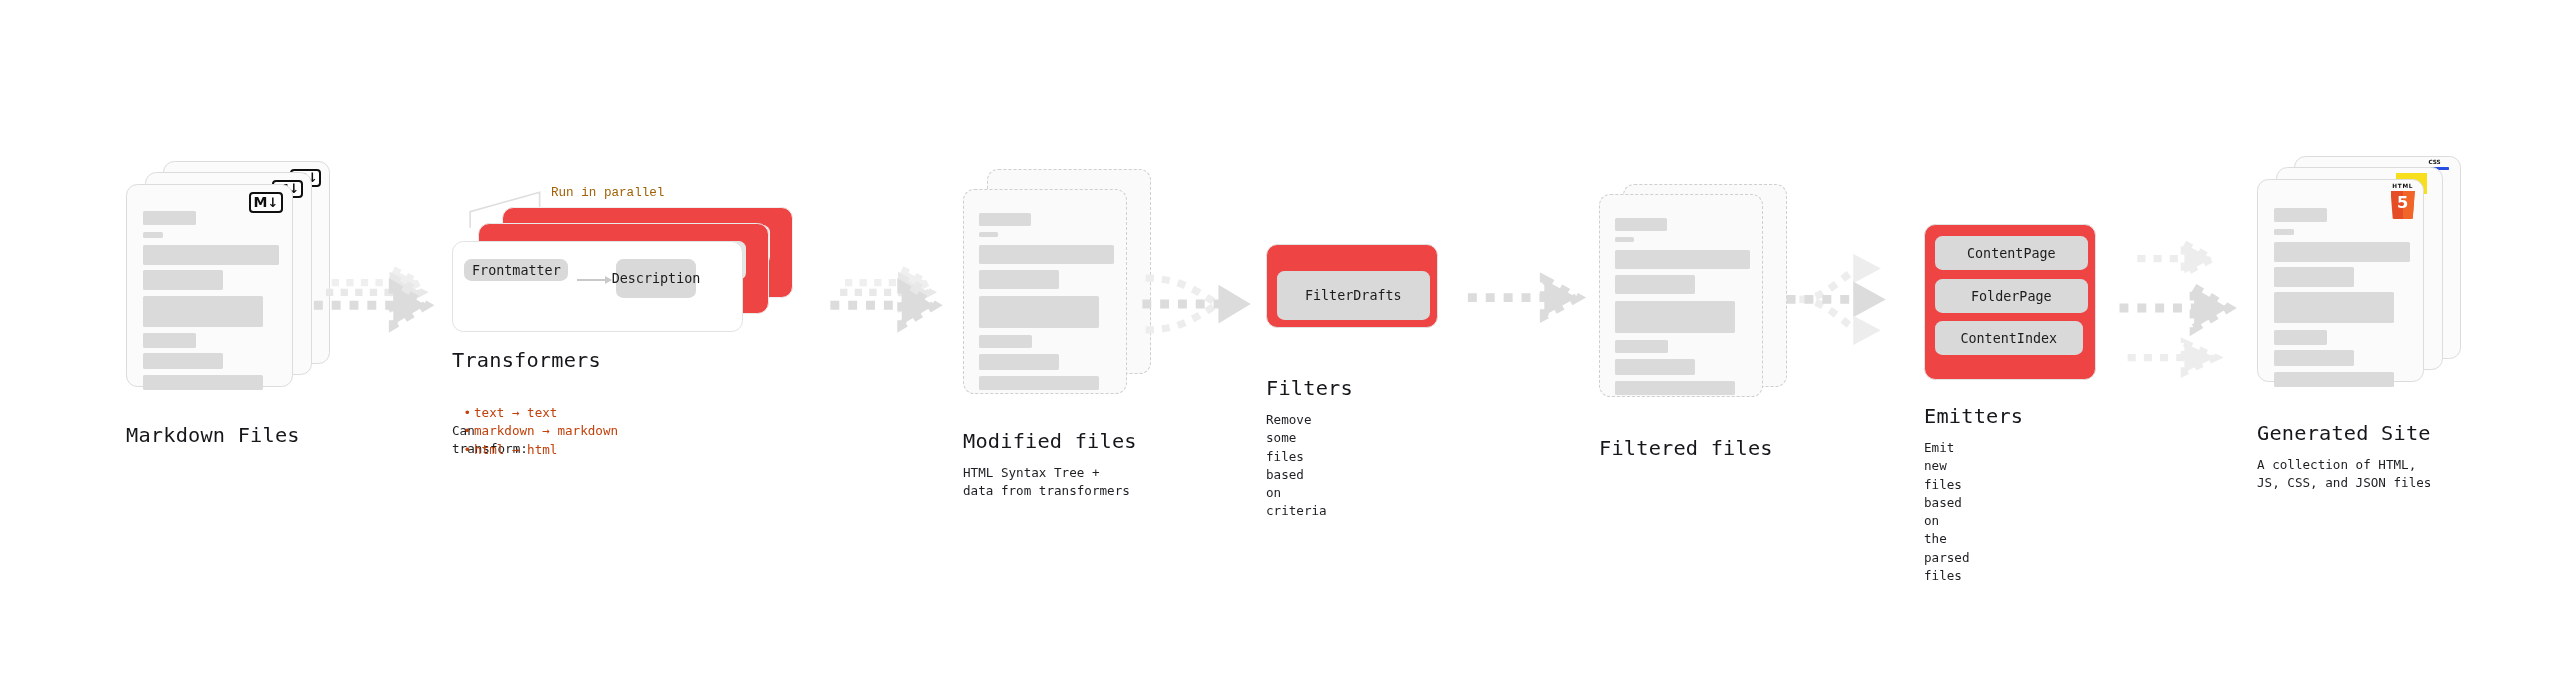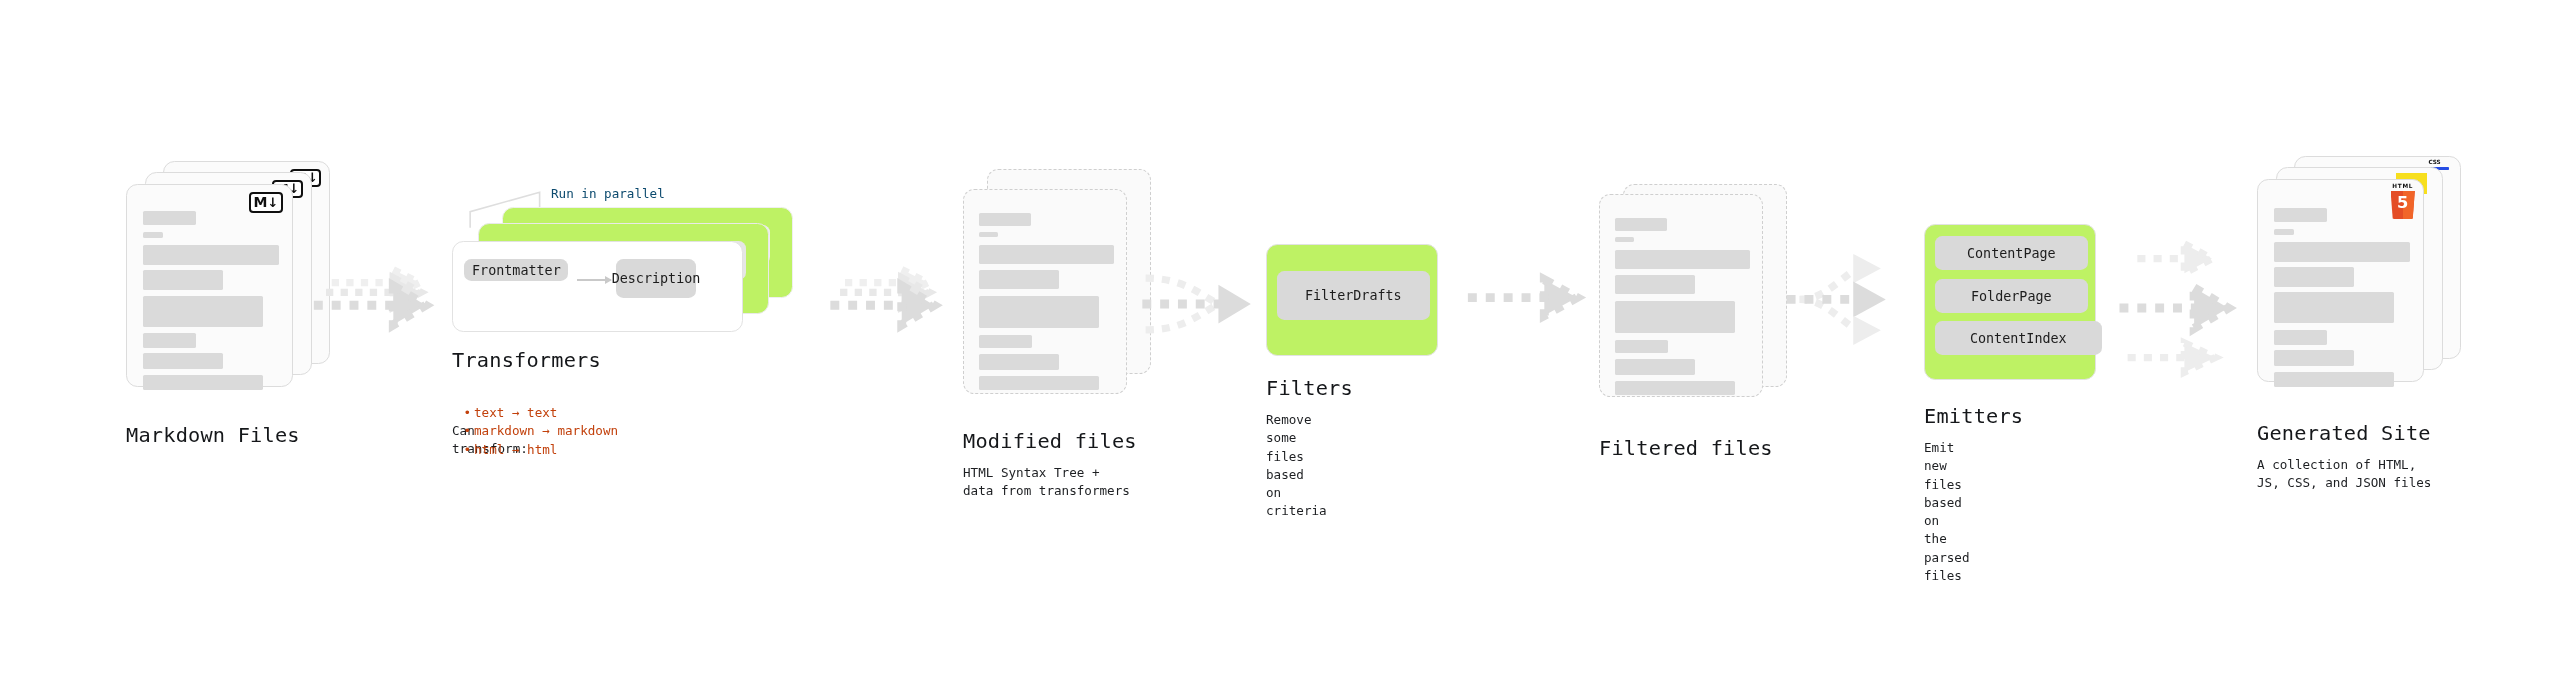--- a/index.html
+++ b/index.html
@@ -83,21 +83,21 @@
     color: #0f0f0f; font-weight: 700; font-size: 7.3px;
     font-family: "DejaVu Sans", "Liberation Sans", sans-serif;
     padding: 0 1.6px 0.8px 0; line-height: 1;
   }
 
   
   .proc {
     position: absolute;
     border: 1.6px solid #e2e2e2;
     border-radius: 11.4px;
-    background: #bef264;
+    background: #ef4444;
   }
   .proc.l3 { border-color: #efefef; }
   .proc.l2 { border-color: #e9e9e9; }
 
   .pill {
     position: absolute;
     background: #d9d9d9;
     border-radius: 7.3px;
     display: flex; align-items: center; justify-content: center;
     color: #1c1c1c;
@@ -132,22 +132,23 @@
     color: #1d1f22;
     white-space: pre-line;
   }
   .bullets { position: absolute; font-size: 12.6px; line-height: 1.45; color: #c2410c; }
   .bullets .b { white-space: nowrap; padding-left: 10.6px; position: relative; }
   .bullets .b::before { content: "\2022"; position: absolute; left: 0; }
 
   .annot {
     position: absolute;
     font-size: 12.6px;
-    color: #0c4a6e;
+    color: #a16207;
     white-space: nowrap;
+    font-family: Liberation Mono, monospace;
   }
 
   
   .conn { position: absolute; }
   .conn svg { display: block; overflow: visible; }
 </style>
 </head>
 <body>
 
 <div id="stage">
@@ -287,21 +288,21 @@
         <path d="M14,84 C60,84 78,66 104,52" stroke="#ededed"></path>
       </g>
       <g stroke="#dcdcdc" stroke-width="11" stroke-dasharray="11 11" fill="#dcdcdc">
         <line x1="10" y1="52" x2="108" y2="52"></line>
       </g>
       <polygon points="104,28 144,52 104,76" fill="#dcdcdc"></polygon>
     </svg>
   </div>
 
   <div class="node" style="left:1266px; top:244px;">
-    <div class="proc" style="left:0px; top:0px; width:172px; height:112px;">
+    <div class="proc" style="left:0px; top:0px; width:172px; height:84px;">
       <div class="pill" style="left:9.8px; top:26px; width:153px; height:49px;">FilterDrafts</div>
     </div>
     <div class="title" style="left:0px; top:132px;">Filters</div>
     <div class="subtitle" style="left:0px; top:167px;">Remove some files based
 on criteria</div>
   </div>
 
   <div class="conn" style="left:1463px; top:278px;">
     <svg width="122" height="49" viewBox="0 0 150 60">
       <g stroke="#dcdcdc" stroke-width="11" stroke-dasharray="11 11" fill="#dcdcdc">
@@ -338,21 +339,21 @@
       <polygon points="100,22 134,40 100,58" fill="#ededed"></polygon>
       <polygon points="100,56 140,78 100,100" fill="#dcdcdc"></polygon>
       <polygon points="100,98 134,116 100,134" fill="#ededed"></polygon>
     </svg>
   </div>
 
   <div class="node" style="left:1924px; top:224px;">
     <div class="proc" style="left:0px; top:0px; width:172px; height:156px;">
       <div class="pill" style="left:9.8px; top:11.4px;  width:153px; height:34px;">ContentPage</div>
       <div class="pill" style="left:9.8px; top:54px;  width:153px; height:34px;">FolderPage</div>
-      <div class="pill" style="left:9.8px; top:96px; width:167px; height:34px;">ContentIndex</div>
+      <div class="pill" style="left:9.8px; top:96px; width:148px; height:34px;">ContentIndex</div>
     </div>
     <div class="title" style="left:0px; top:180px;">Emitters</div>
     <div class="subtitle" style="left:0px; top:215px;">Emit new files based on
 the parsed files</div>
   </div>
 
   <div class="conn" style="left:2113px; top:231px;">
     <svg width="146" height="146" viewBox="0 0 180 180">
       <g stroke="#ededed" stroke-width="9" stroke-dasharray="10 10" fill="#ededed">
         <line x1="30" y1="34" x2="98" y2="34"></line>

